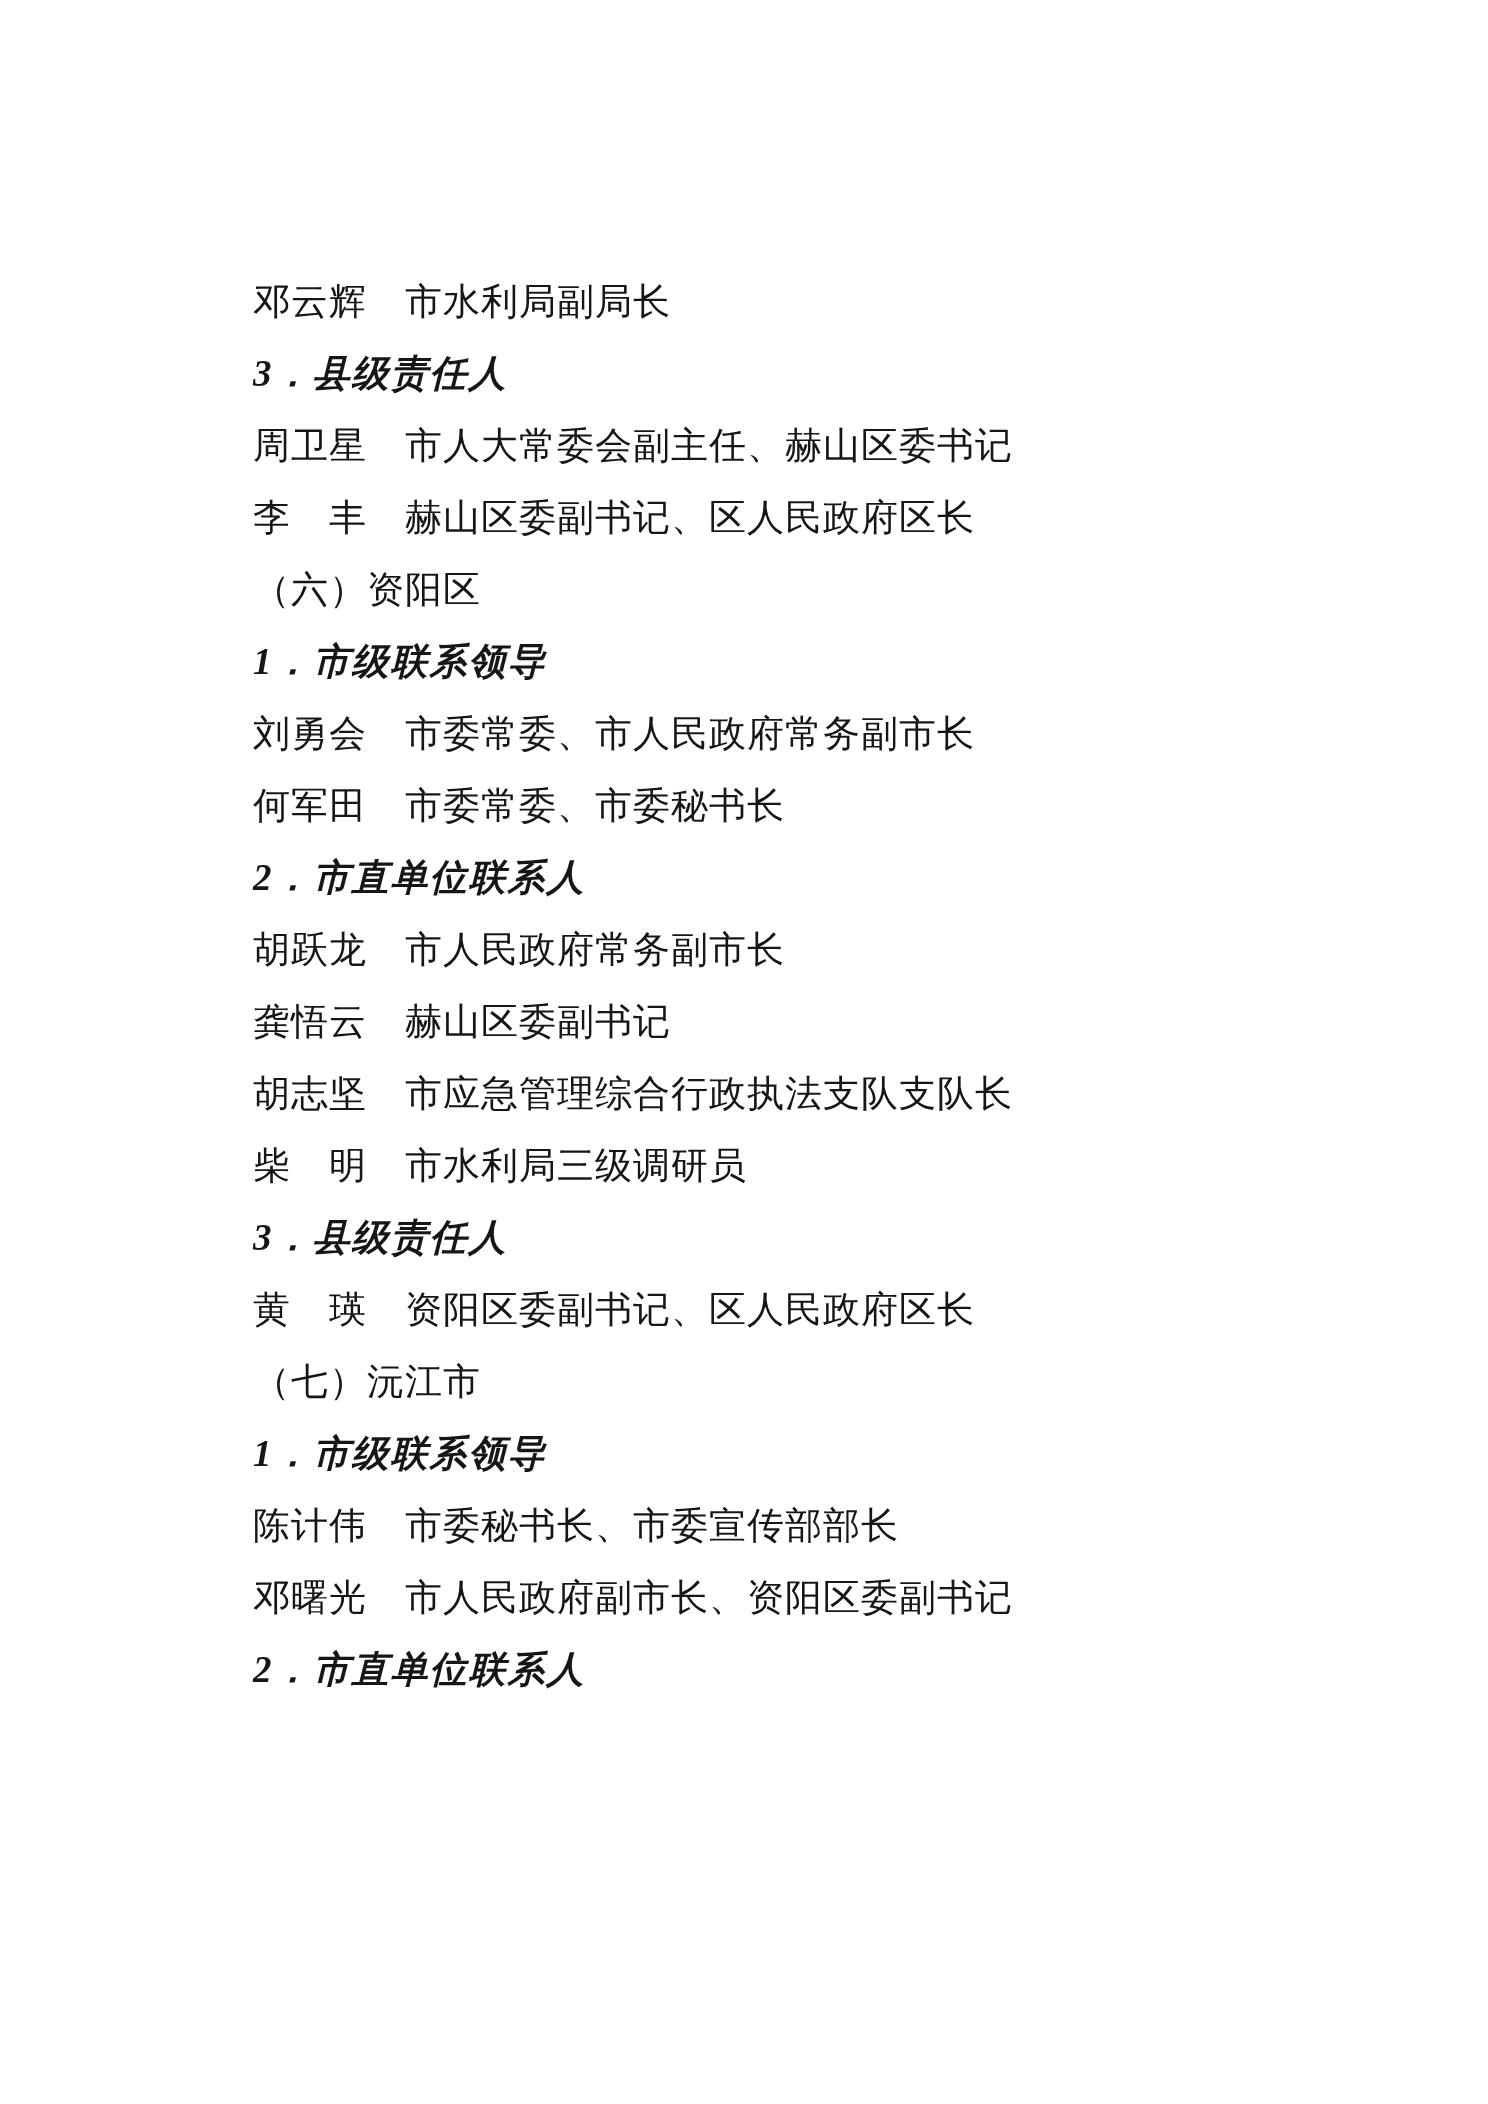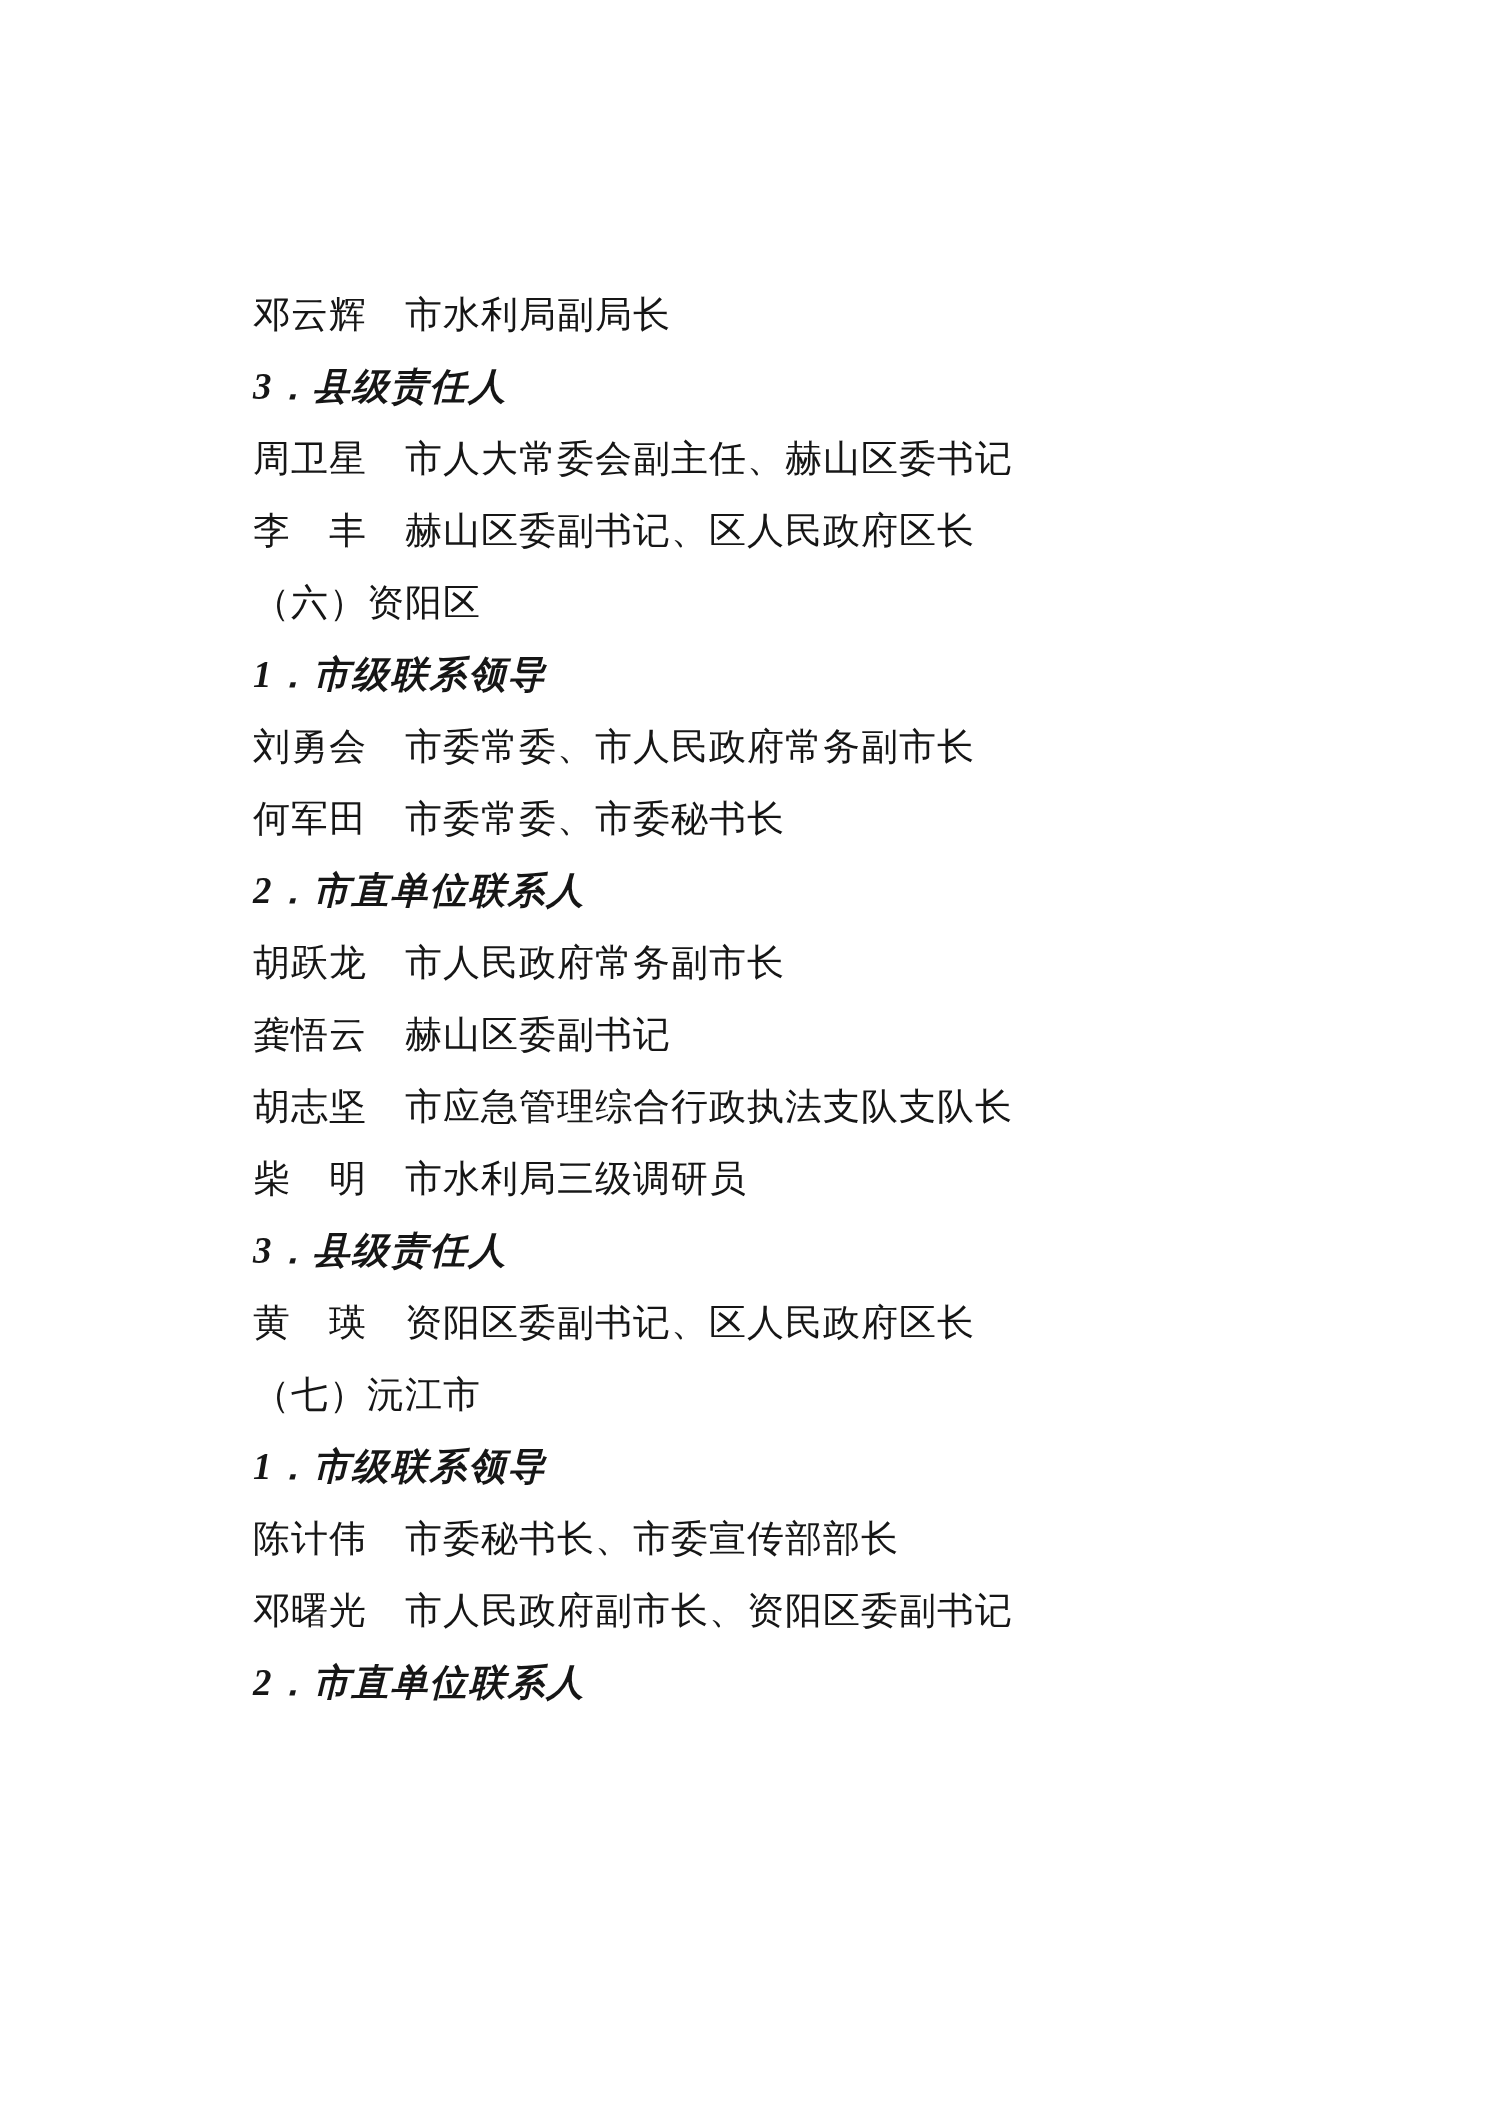--- a/index.html
+++ b/index.html
@@ -5,21 +5,21 @@
   html, body {
     margin: 0;
     padding: 0;
     background: #ffffff;
   }
   .page {
     position: relative;
     width: 1488px;
     height: 1740px;
     background: #ffffff;
-    margin: 17px auto;
+    margin: 4px auto;
     overflow: hidden;
     font-family: "Liberation Serif", "DejaVu Serif", serif;
     color: #1a1a1a;
   }
   .content {
     position: absolute;
     left: 253px;
     top: 262px;
     width: 1010px;
   }

